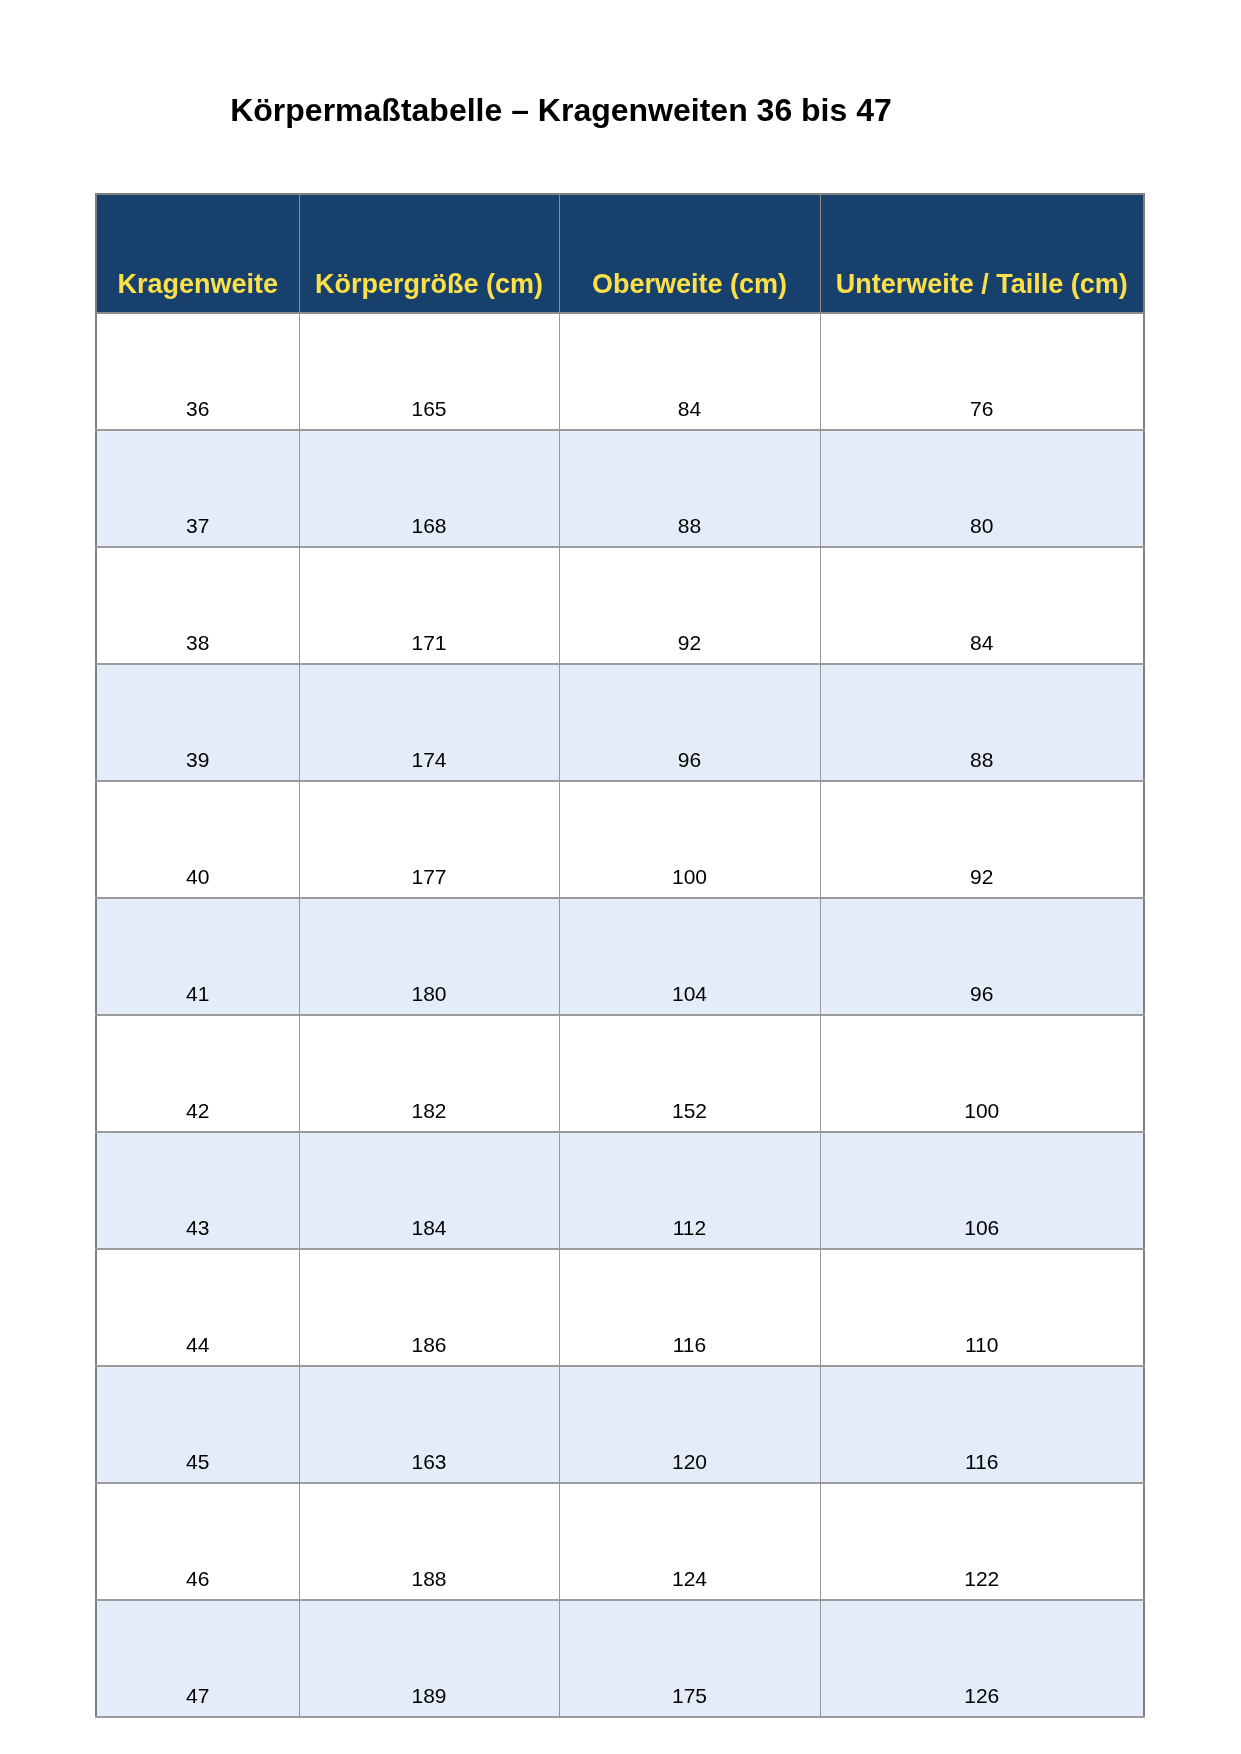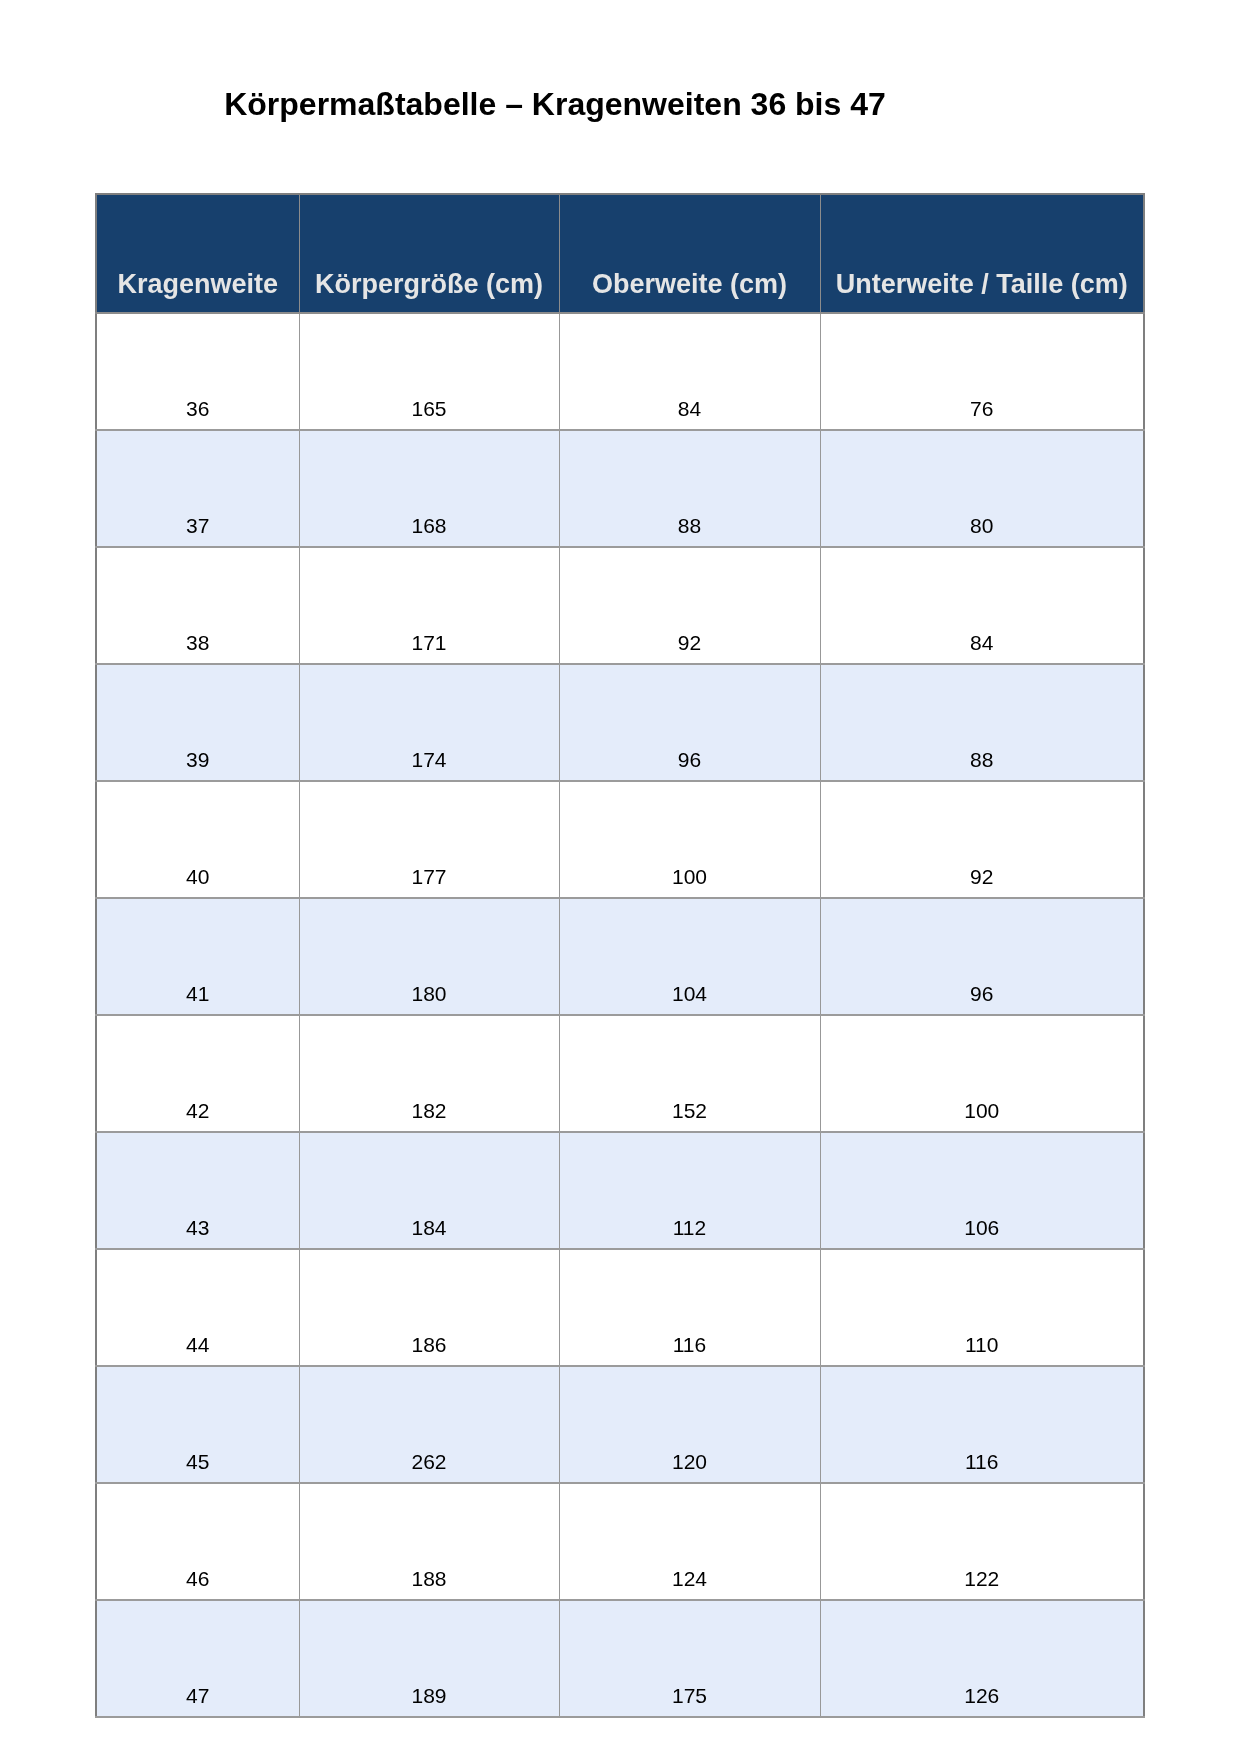--- a/index.html
+++ b/index.html
@@ -12,39 +12,39 @@
     height: 1754px;
     position: relative;
     font-family: "Liberation Sans", sans-serif;
     color: #000000;
   }
   .page-title {
     position: absolute;
     top: 86px;
     left: 35px;
     width: 1040px;
-    margin: 0;
+    margin: 6px;
     text-align: center;
     font-size: 32px;
     font-weight: 700;
     color: #000000;
     white-space: nowrap;
   }
   table.measure {
     position: absolute;
     top: 193px;
     left: 95px;
     width: 1048px;
     border-collapse: collapse;
     table-layout: fixed;
     border: 2px solid #7f7f7f;
   }
   table.measure th {
     background: #17406d;
-    color: #e5e5e5;
+    color: #fde047;
     font-size: 27px;
     font-weight: 700;
     height: 105px;
     vertical-align: bottom;
     text-align: center;
     padding: 0 2px 12px 2px;
     border: 1px solid #8c8c8c;
     border-bottom: 2px solid #8c8c8c;
     white-space: nowrap;
     overflow: hidden;
@@ -136,21 +136,21 @@
           <td>106</td>
         </tr>
         <tr>
           <td>44</td>
           <td>186</td>
           <td>116</td>
           <td>110</td>
         </tr>
         <tr class="alt">
           <td>45</td>
-          <td>262</td>
+          <td>163</td>
           <td>120</td>
           <td>116</td>
         </tr>
         <tr>
           <td>46</td>
           <td>188</td>
           <td>124</td>
           <td>122</td>
         </tr>
         <tr class="alt">

